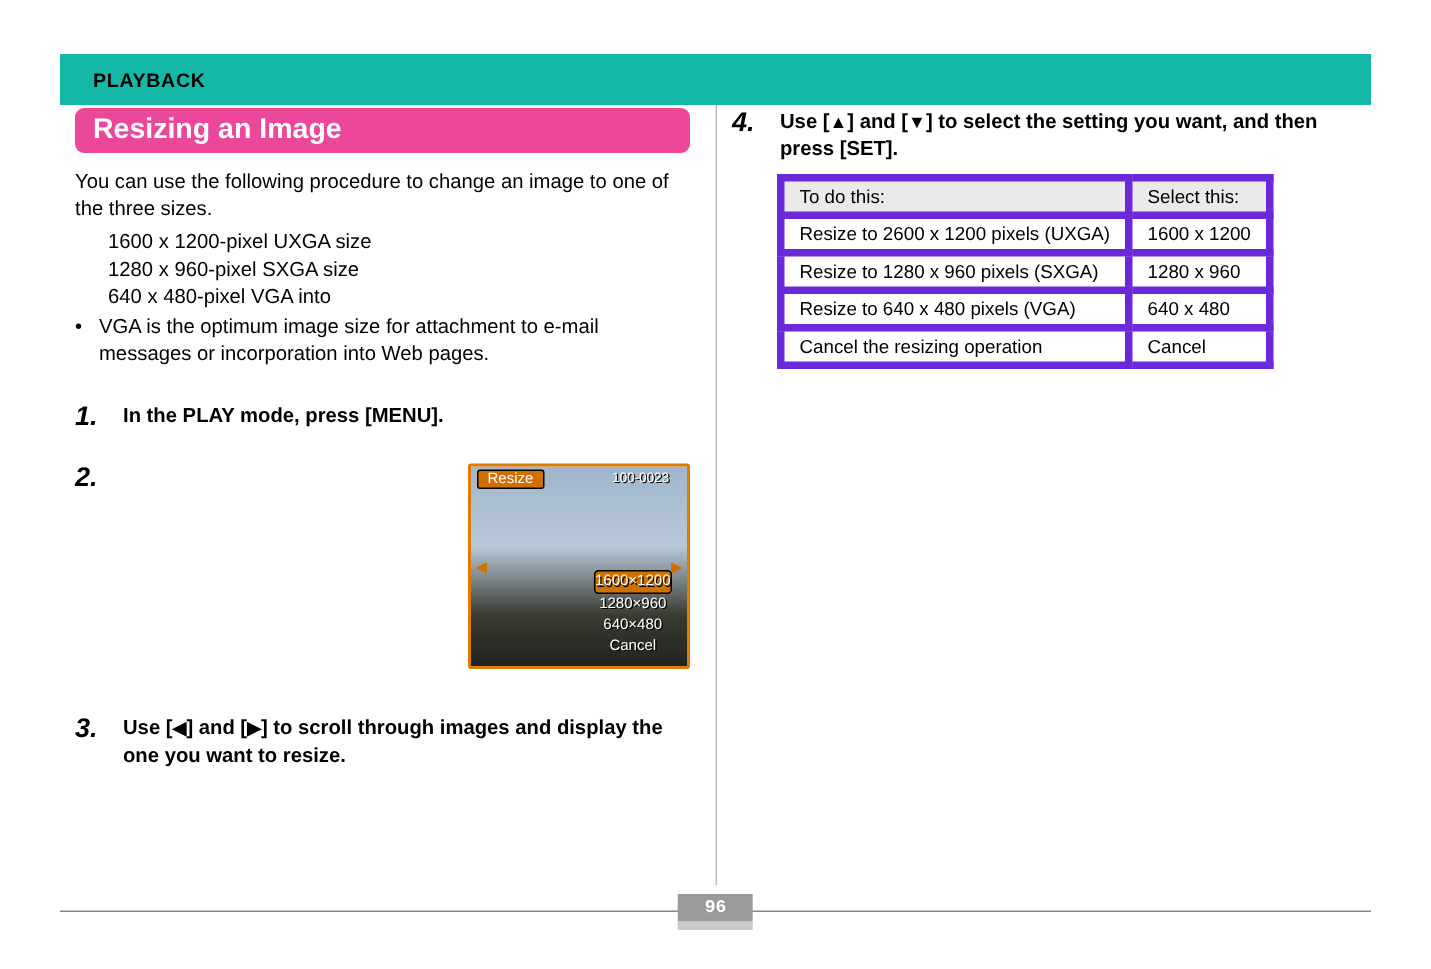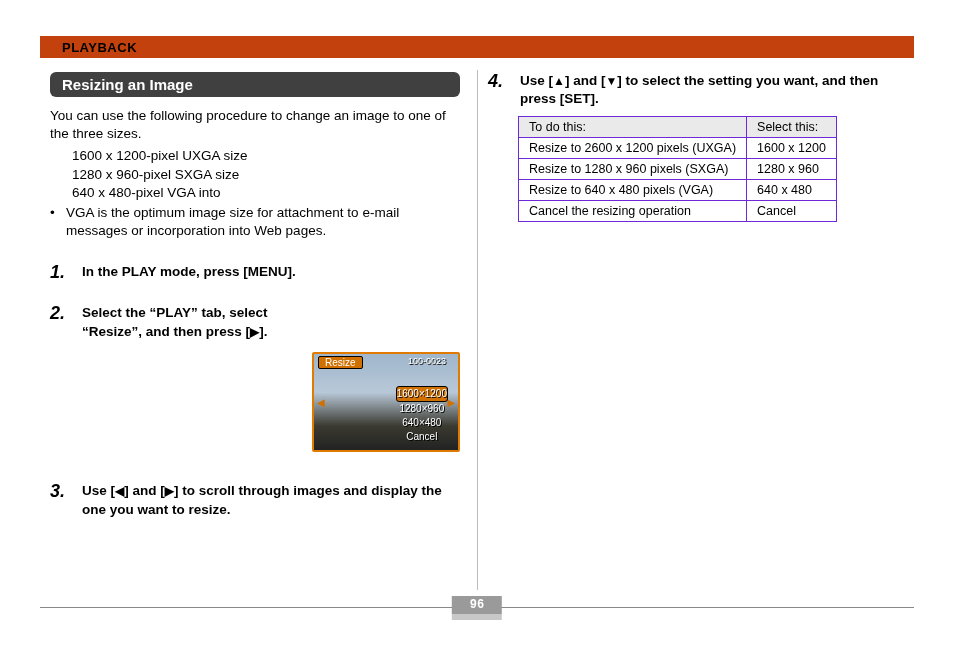--- a/index.html
+++ b/index.html
@@ -10,65 +10,64 @@
       background: #fff;
       position: relative;
       font-size: 13.5px;
       color: #000;
     }
     .header-bar {
       position: absolute;
       left: 40px;
       right: 40px;
       top: 36px;
-      height: 22px;
-      background: #c2410c;
+      height: 34px;
+      background: #14b8a6;
       display: flex;
       align-items: center;
       padding-left: 22px;
       font-weight: bold;
       font-size: 13px;
       letter-spacing: 0.5px;
     }
     .content {
       position: absolute;
       left: 50px;
       right: 50px;
       top: 72px;
       display: flex;
       gap: 28px;
     }
     .col-left { width: 410px; }
     .col-right { width: 400px; }
     .section-title {
-      background: #404040;
+      background: #ec4899;
       color: #fff;
       font-weight: bold;
-      font-size: 15px;
+      font-size: 19px;
       padding: 4px 12px;
       border-radius: 6px;
       margin-bottom: 10px;
     }
     .intro { line-height: 1.35; margin-bottom: 4px; }
     .sizes { margin-left: 22px; line-height: 1.35; }
     .bullet { display:flex; gap:6px; margin-top:2px; line-height:1.35;}
     .bullet .dot { width:10px; flex:none; }
     .step { display:flex; gap:10px; margin-top:22px; }
     .step-num { font-style: italic; font-weight: bold; font-size: 18px; line-height:1.1; width:22px; flex:none;}
     .step-body { font-weight: bold; line-height:1.35; flex:1;}
     .step2-wrap { display:flex; gap:14px; margin-top:22px; align-items:flex-start;}
     .step2-text { display:flex; gap:10px; flex:1;}
     .lcd {
-      width: 148px; height: 100px;
+      width: 148px; height: 137px;
       border: 2px solid #e07a00;
       background: linear-gradient(#9fb6cc 0%, #b8c8d8 40%, #3a3a30 75%, #222 100%);
       position: relative;
       border-radius: 2px;
       flex: none;
-      margin-top: 48px;
     }
     .lcd-title {
       position:absolute; left:4px; top:2px;
       background:#d07000; color:#fff;
       font-size:10px; padding:0 6px; border-radius:2px;
       border:1px solid #000;
     }
     .lcd-id { position:absolute; right:12px; top:2px; color:#fff; font-size:9px; text-shadow:1px 1px #000;}
     .lcd-opts { position:absolute; right:10px; bottom:6px; text-align:center; font-size:10px; line-height:14px;}
     .lcd-opt { color:#fff; text-shadow:1px 1px #000; }
@@ -81,21 +80,21 @@
       width: 1px;
       height: 520px;
       background: #bbb;
     }
     .table {
       border-collapse: collapse;
       margin-top: 8px;
       margin-left: 30px;
       font-size: 12.5px;
     }
-    .table th, .table td { border:1px solid #6d28d9; padding:3px 10px; text-align:left; font-weight:normal;}
+    .table th, .table td { border:5px solid #6d28d9; padding:3px 10px; text-align:left; font-weight:normal;}
     .table th { background:#eaeaea; }
     .page-footer {
       position:absolute;
       bottom: 26px;
       left:0; right:0;
       height: 24px;
     }
     .page-footer::before {
       content:"";
       position:absolute;
@@ -150,23 +149,20 @@
     </div>
 
     <div class="step">
       <div class="step-num">1.</div>
       <div class="step-body">In the PLAY mode, press [MENU].</div>
     </div>
 
     <div class="step2-wrap">
       <div class="step2-text">
         <div class="step-num">2.</div>
-        <div class="step-body">
-          <span>Select the “PLAY” tab, select “Resize”, and then press [</span><span class="tri">▶</span><span>].</span>
-        </div>
       </div>
       <div class="lcd">
         <div class="lcd-title">Resize</div>
         <div class="lcd-id">100-0023</div>
         <span class="lcd-arrow" style="left:3px; top:50%; transform:translateY(-50%);">◀</span>
         <span class="lcd-arrow" style="right:3px; top:50%; transform:translateY(-50%);">▶</span>
         <div class="lcd-opts">
           <div class="lcd-opt sel">1600×1200</div>
           <div class="lcd-opt">1280×960</div>
           <div class="lcd-opt">640×480</div>

